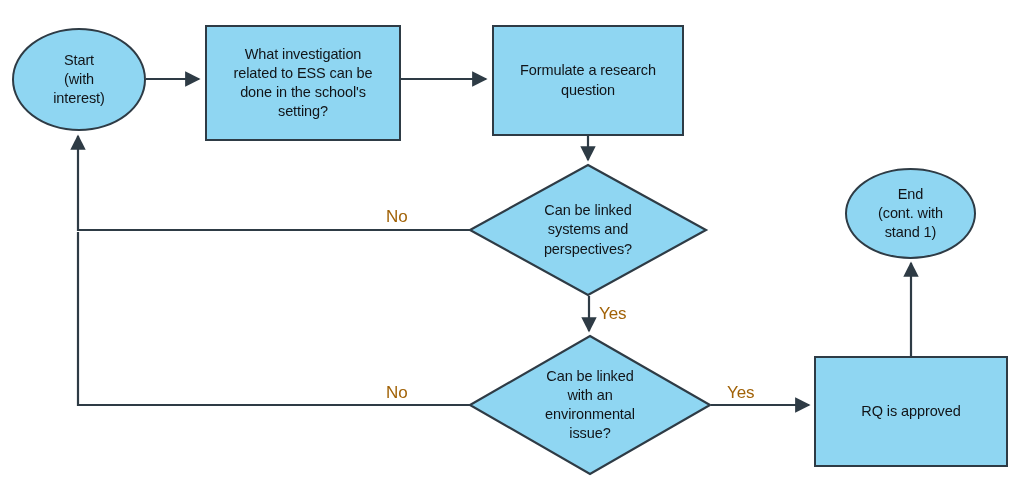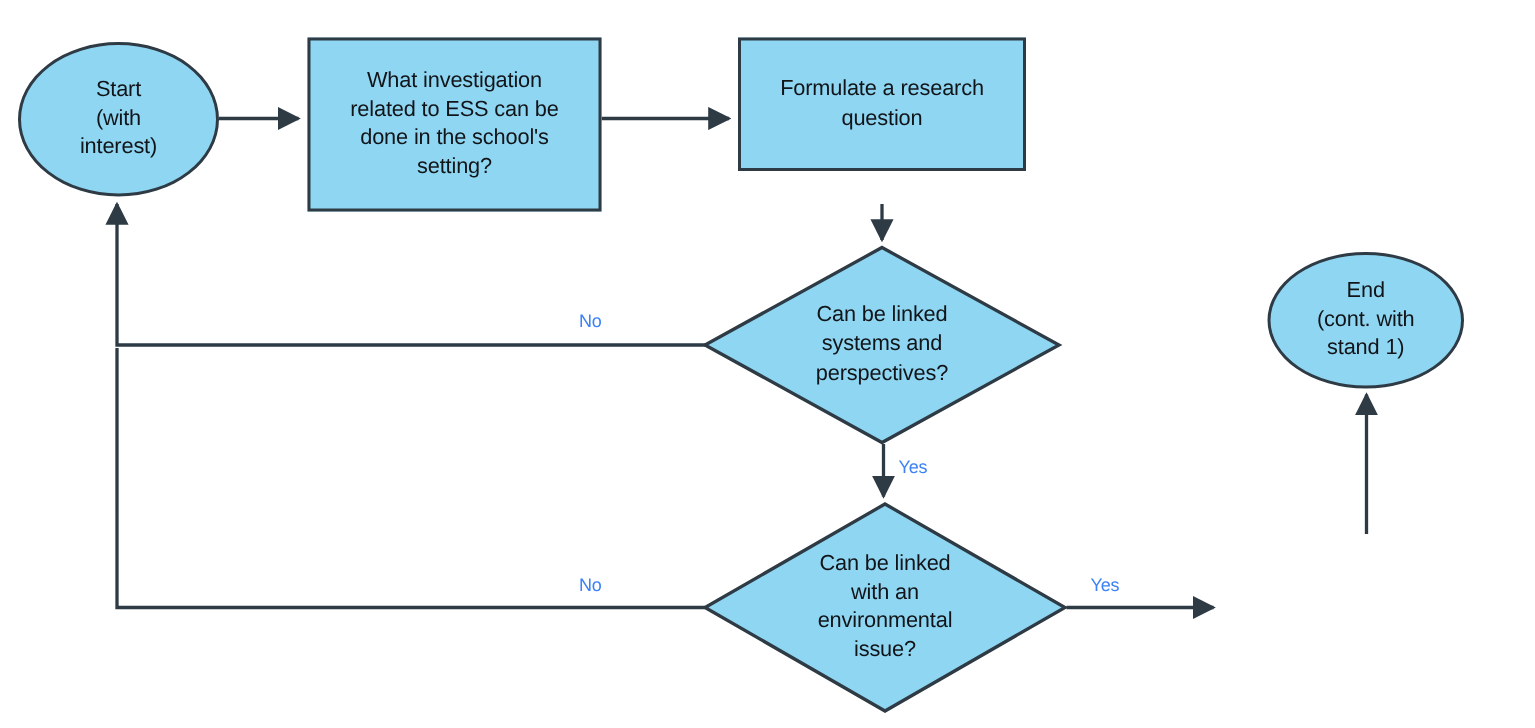--- a/index.html
+++ b/index.html
@@ -54,22 +54,22 @@
   .shape-diamond {
     background: transparent;
     border: none;
   }
   .shape-diamond .label {
     position: relative;
     z-index: 1;
   }
   .edge-label {
     position: absolute;
-    font-size: 12px;
-    color: #3b82f6;
+    font-size: 17px;
+    color: #a16207;
     letter-spacing: -0.1px;
     white-space: nowrap;
   }
 </style>
 </head>
 <body>
 
 <div id="canvas">
 
   <svg id="edges" viewBox="0 0 1023 485" xmlns="http://www.w3.org/2000/svg">
@@ -105,38 +105,41 @@
 interest)</span>
   </div>
 
   <div class="node shape-box" style="left:205px; top:25px; width:196px; height:116px;">
     <span class="label">What investigation
 related to ESS can be
 done in the school's
 setting?</span>
   </div>
 
-  <div class="node shape-box" style="left:492px; top:25px; width:192px; height:89px;">
+  <div class="node shape-box" style="left:492px; top:25px; width:192px; height:111px;">
     <span class="label">Formulate a research
 question</span>
   </div>
 
   <div class="node shape-diamond" style="left:470px; top:165px; width:236px; height:130px;">
     <span class="label">Can be linked
 systems and
 perspectives?</span>
   </div>
 
   <div class="node shape-diamond" style="left:470px; top:336px; width:240px; height:138px;">
     <span class="label">Can be linked
 with an
 environmental
 issue?</span>
   </div>
 
+  <div class="node shape-box" style="left:814px; top:356px; width:194px; height:111px;">
+    <span class="label">RQ is approved</span>
+  </div>
 
   <div class="node shape-ellipse" style="left:845px; top:168px; width:131px; height:91px;text-align:center;">
     <span class="label">End
 (cont. with
 stand 1)</span>
   </div>
 
   <div class="edge-label" style="left:386px; top:207px;">No</div>
 
   <div class="edge-label" style="left:599px; top:304px;">Yes</div>

